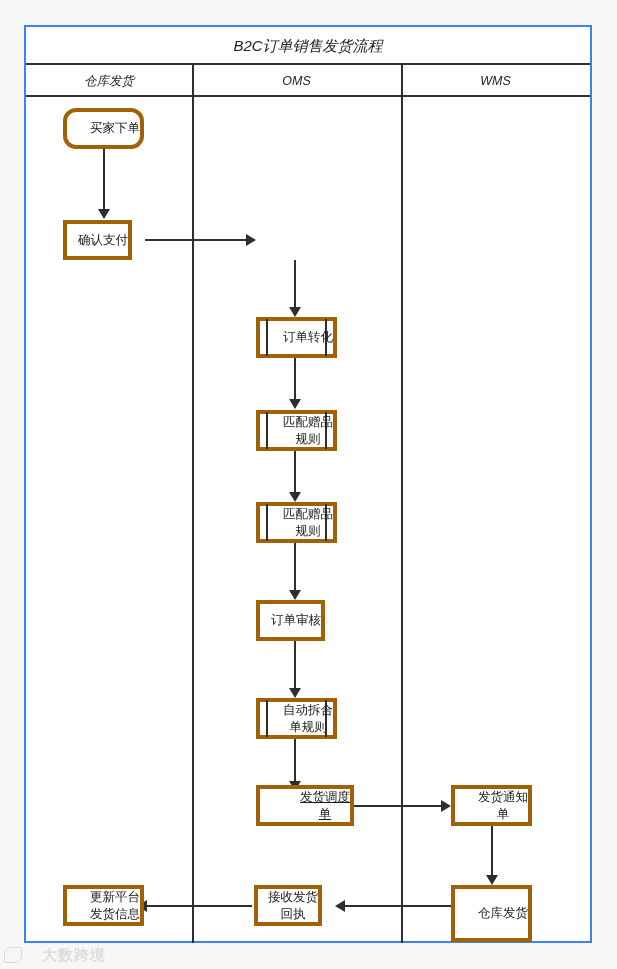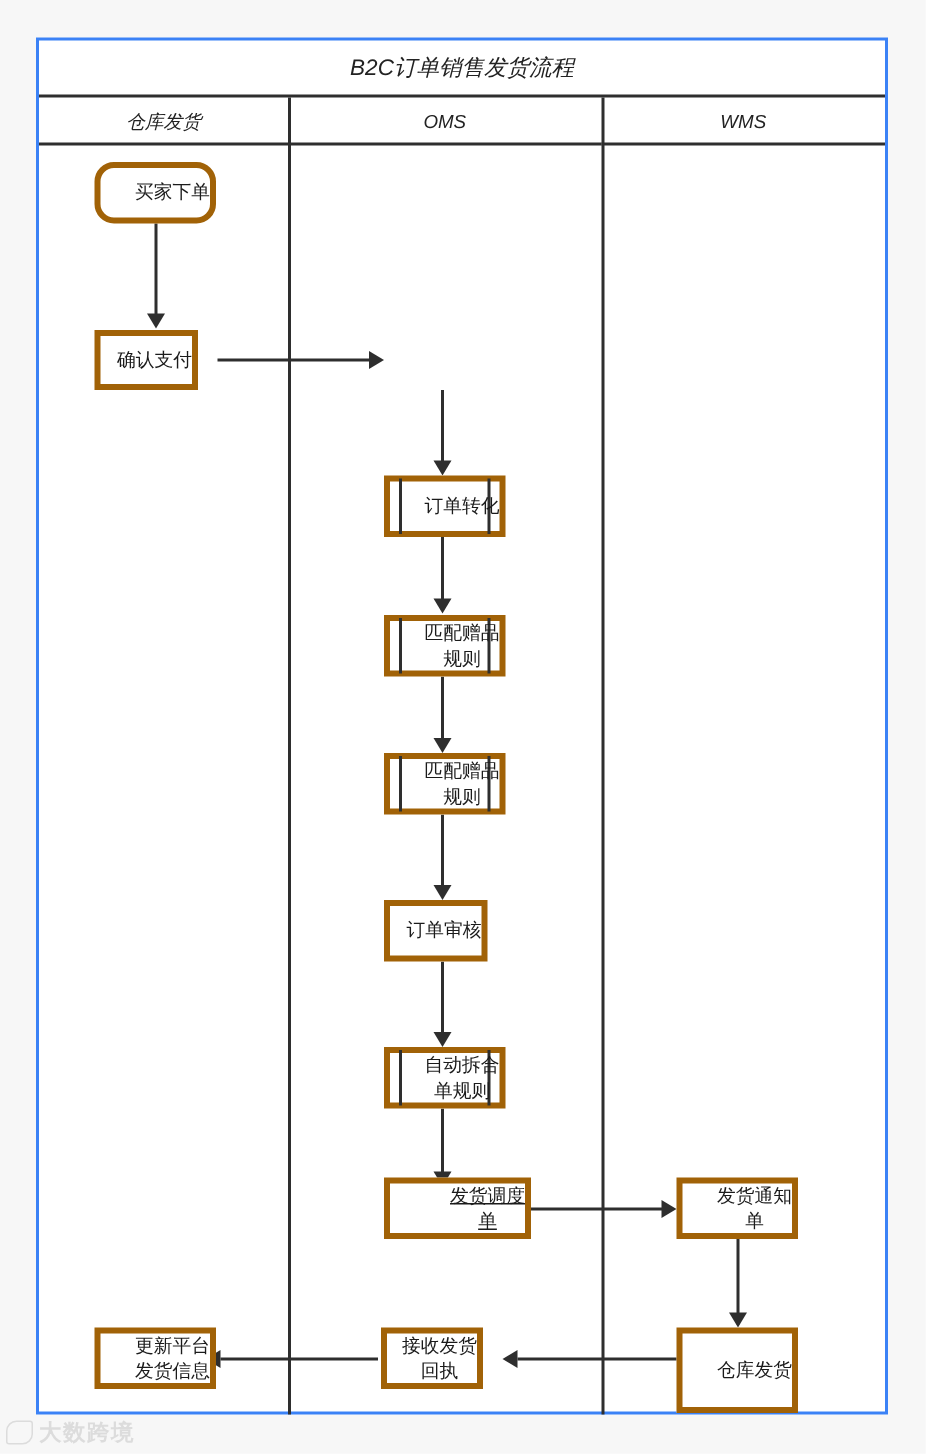--- a/index.html
+++ b/index.html
@@ -126,21 +126,21 @@
   }
 
   
   .watermark {
     position: absolute;
     left: 4px;
     top: 944px;
     height: 22px;
     display: flex;
     align-items: center;
-    gap: 4px;
+    gap: 20px;
     opacity: 0.16;
     pointer-events: none;
   }
   .wm-logo {
     width: 18px; height: 16px;
     border: 1.5px solid #555;
     border-radius: 7px 2px 7px 2px;
     box-sizing: border-box;
   }
   .wm-text {

